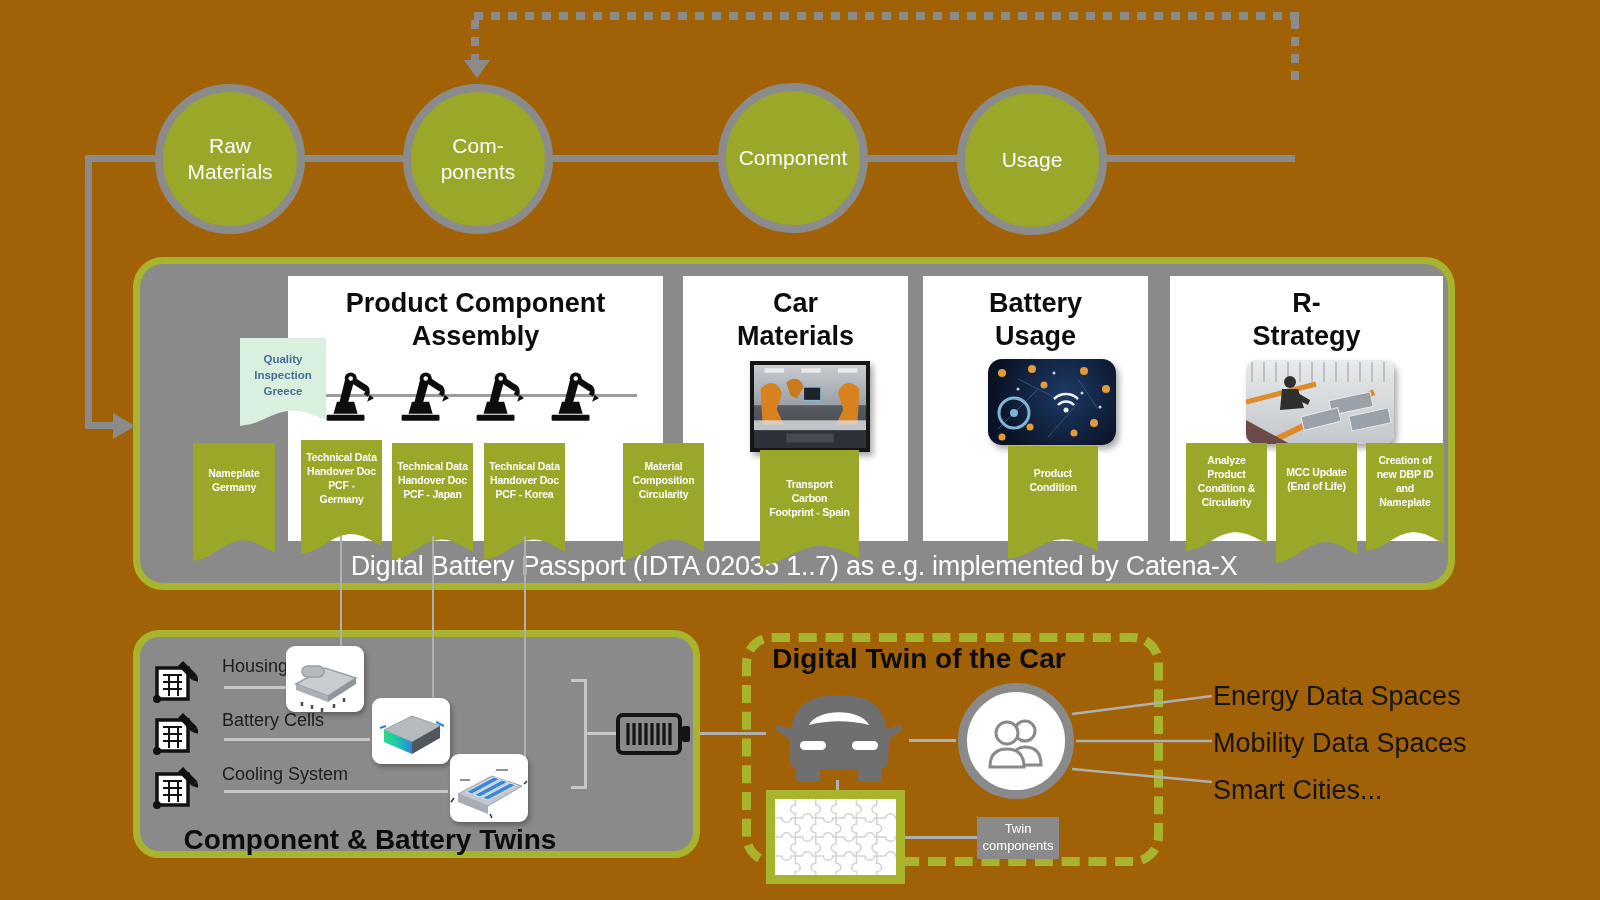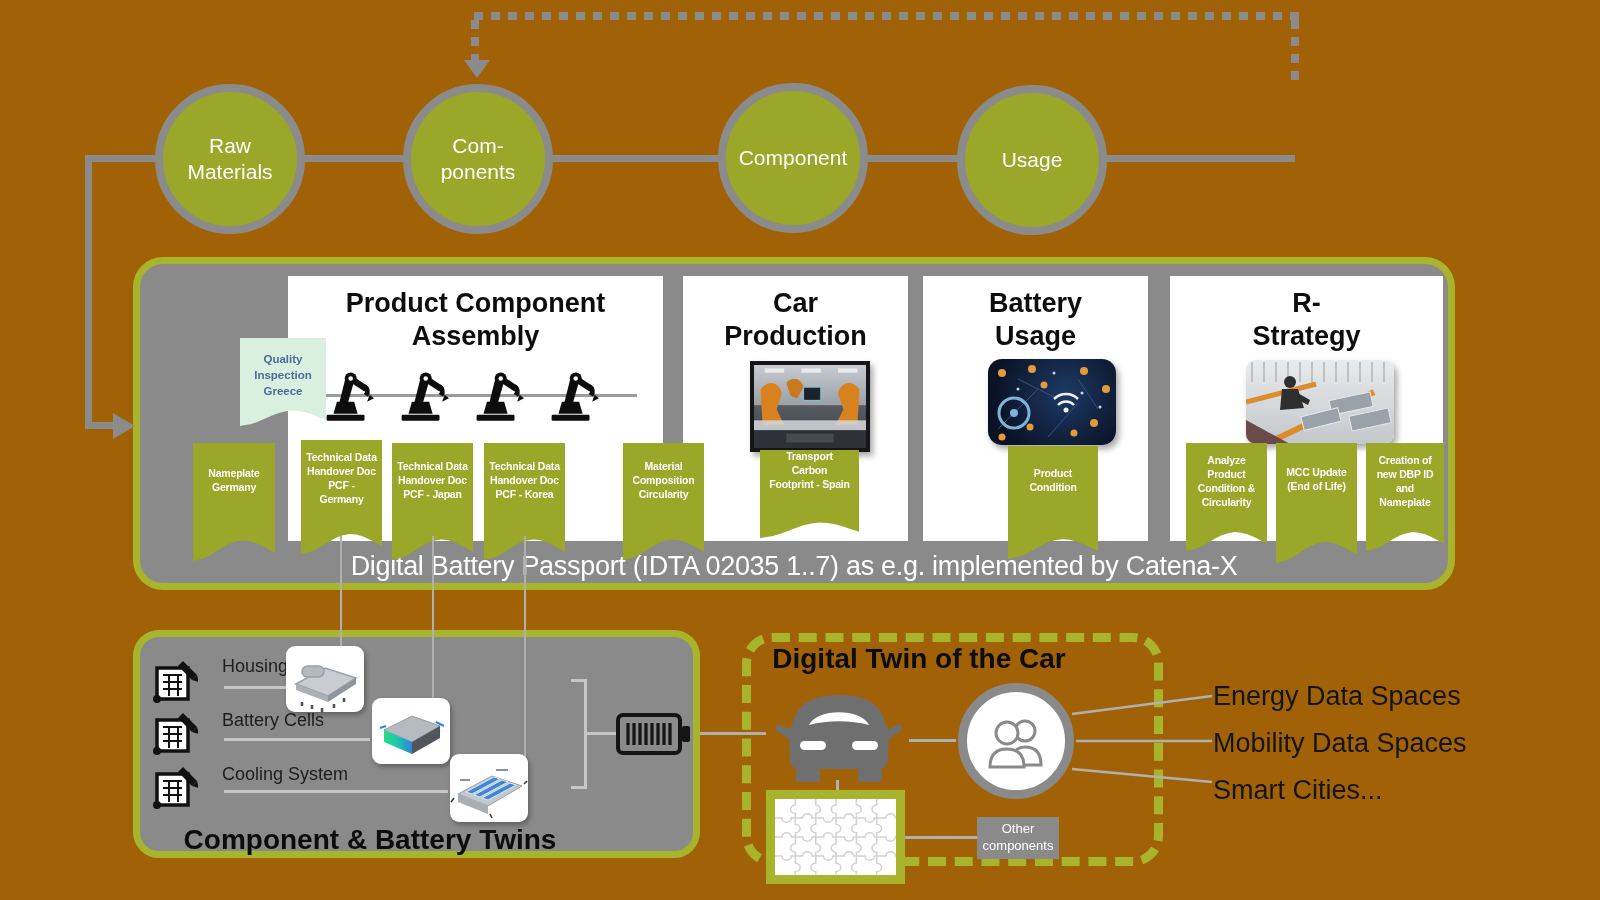--- a/index.html
+++ b/index.html
@@ -106,21 +106,21 @@
   <div class="caption">Digital Battery Passport (IDTA 02035 1..7) as e.g. implemented by Catena-X</div>
 
   <div class="panel" style="left:288px;width:375px;"></div>
   <div class="panel" style="left:683px;width:225px;"></div>
   <div class="panel" style="left:923px;width:225px;"></div>
   <div class="panel" style="left:1170px;width:273px;"></div>
 
   <div class="panel-title pre" style="left:288px;width:375px;">Product Component
 Assembly</div>
   <div class="panel-title pre" style="left:683px;width:225px;">Car
-Production</div>
+Materials</div>
   <div class="panel-title pre" style="left:923px;width:225px;">Battery
 Usage</div>
   <div class="panel-title pre" style="left:1170px;width:273px;">R-
 Strategy</div>
 
   <div style="position:absolute;left:325px;top:394px;width:312px;height:3px;background:#9b9b9b;z-index:3;"></div>
   <svg class="abs" style="left:318px;top:364px;width:62px;height:60px;z-index:4;" viewBox="0 0 72 62">
       <g fill="#0d0d0d">
         <rect x="10" y="55" width="44" height="7" rx="1.5"></rect>
         <path d="M18 54 L22 40 H42 L46 54 Z"></path>
@@ -181,21 +181,21 @@
 Germany</div>
   <div class="tag pre" style="left:392px;top:443px;width:81px;height:100px;padding-top:17px;">Technical Data
 Handover Doc
 PCF - Japan</div>
   <div class="tag pre" style="left:484px;top:443px;width:81px;height:100px;padding-top:17px;">Technical Data
 Handover Doc
 PCF - Korea</div>
   <div class="tag pre" style="left:576px;top:443px;width:81px;height:100px;padding-top:17px;margin-left:47px;">Material
 Composition
 Circularity</div>
-  <div class="tag pre" style="left:760px;top:450px;width:99px;height:88px;padding-top:0;">Transport
+  <div class="tag pre" style="left:760px;top:450px;width:99px;height:88px;padding-top:28px;">Transport
 Carbon
 Footprint - Spain</div>
   <div class="tag pre" style="left:1008px;top:446px;width:90px;height:92px;padding-top:21px;">Product
 Condition</div>
   <div class="tag pre" style="left:1186px;top:443px;width:81px;height:97px;padding-top:11px;">Analyze
 Product
 Condition &amp;
 Circularity</div>
   <div class="tag pre" style="left:1276px;top:443px;width:81px;height:97px;padding-top:23px;">MCC Update
 (End of Life)</div>
@@ -386,21 +386,21 @@
         <path d="M72 0 v6 a4.2 4.2 0 1 1 0 8.4 v11 a4.2 4.2 0 1 0 0 8.4 v11 a4.2 4.2 0 1 1 0 8.4 v11 a4.2 4.2 0 1 0 0 8.4 v3"></path>
         <path d="M90 0 v6 a4.2 4.2 0 1 0 0 8.4 v11 a4.2 4.2 0 1 1 0 8.4 v11 a4.2 4.2 0 1 0 0 8.4 v11 a4.2 4.2 0 1 1 0 8.4 v3"></path>
         <path d="M0 19 h6 a4.2 4.2 0 1 0 8.4 0 h10 a4.2 4.2 0 1 1 8.4 0 h10 a4.2 4.2 0 1 0 8.4 0 h10 a4.2 4.2 0 1 1 8.4 0 h10 a4.2 4.2 0 1 0 8.4 0 h10 a4.2 4.2 0 1 1 8.4 0 h6"></path>
         <path d="M0 38 h6 a4.2 4.2 0 1 1 8.4 0 h10 a4.2 4.2 0 1 0 8.4 0 h10 a4.2 4.2 0 1 1 8.4 0 h10 a4.2 4.2 0 1 0 8.4 0 h10 a4.2 4.2 0 1 1 8.4 0 h10 a4.2 4.2 0 1 0 8.4 0 h6"></path>
         <path d="M0 57 h6 a4.2 4.2 0 1 0 8.4 0 h10 a4.2 4.2 0 1 1 8.4 0 h10 a4.2 4.2 0 1 0 8.4 0 h10 a4.2 4.2 0 1 1 8.4 0 h10 a4.2 4.2 0 1 0 8.4 0 h10 a4.2 4.2 0 1 1 8.4 0 h6"></path>
       </g>
     </svg>
   </div>
 
   <div class="thin" style="left:905px;top:836px;width:72px;height:3px;"></div>
-  <div class="otherbox pre">Other
+  <div class="otherbox pre">Twin
 components</div>
 
   <svg class="abs" style="left:1062px;top:672px;width:152px;height:120px;z-index:4;" viewBox="0 0 152 120">
     <g stroke="#b0b0b0" stroke-width="2.5">
       <line x1="10" y1="42" x2="150" y2="24"></line>
       <line x1="14" y1="69" x2="150" y2="69"></line>
       <line x1="10" y1="97" x2="150" y2="110"></line>
     </g>
   </svg>
 

